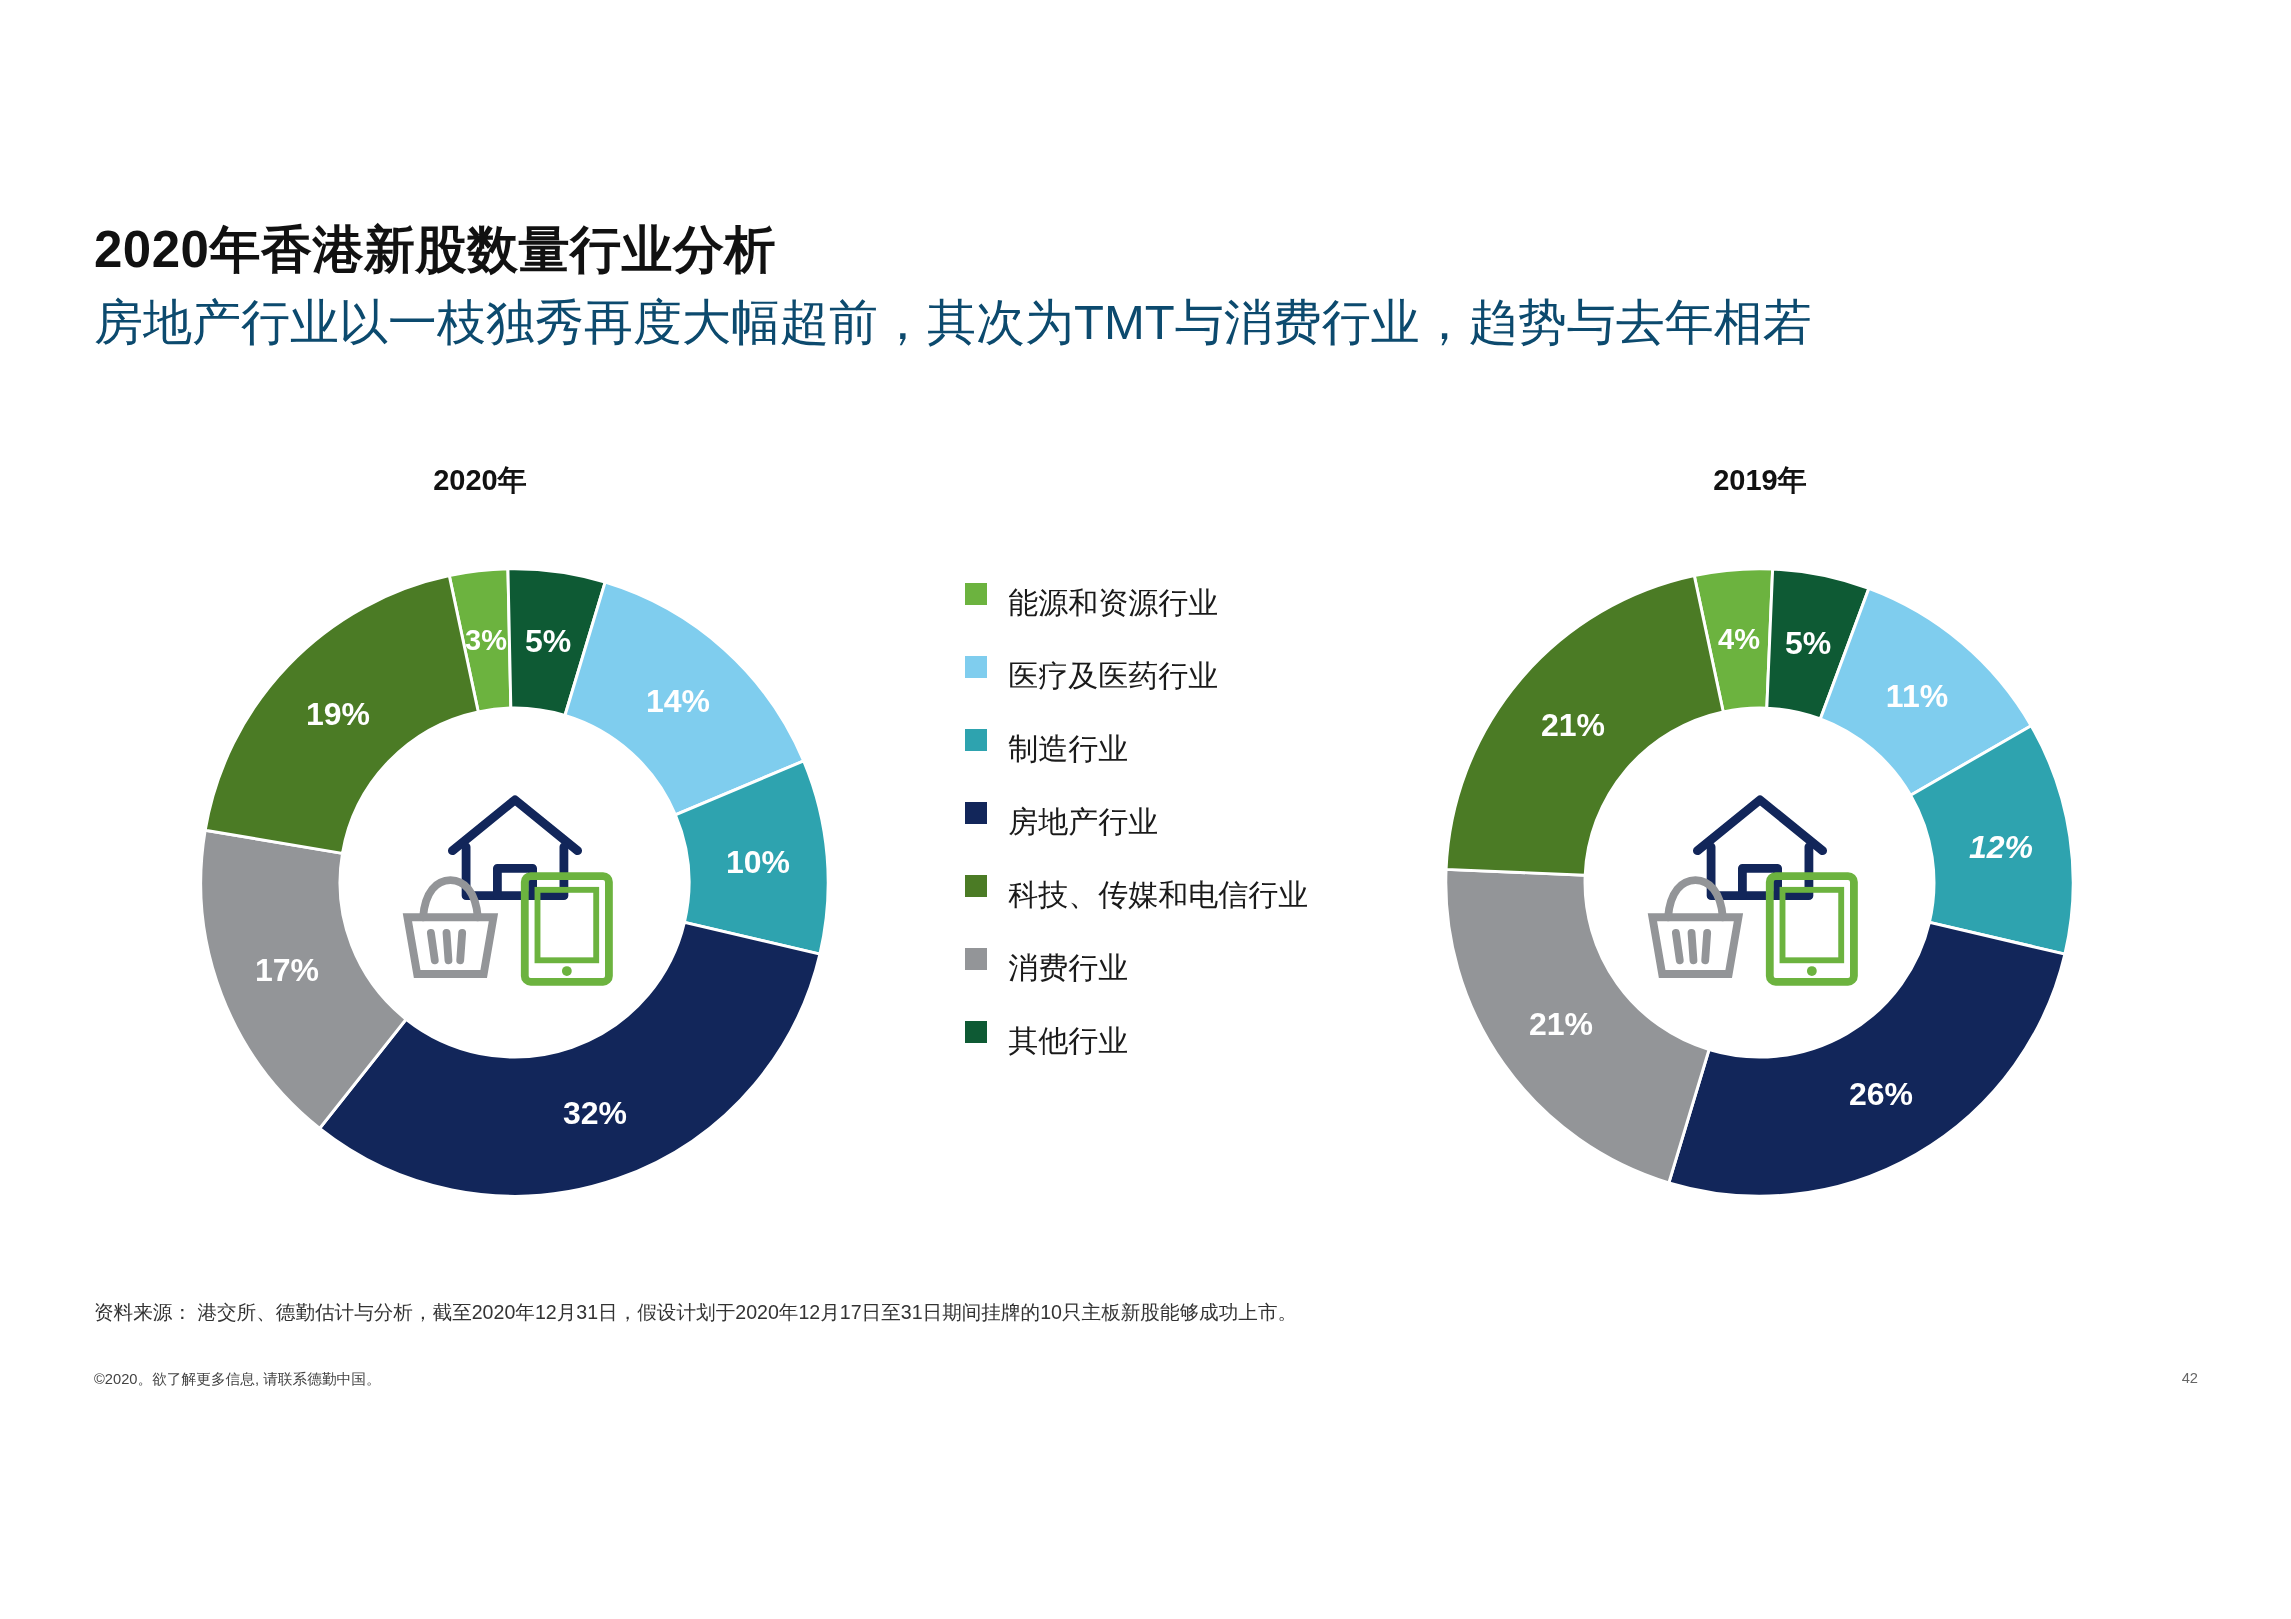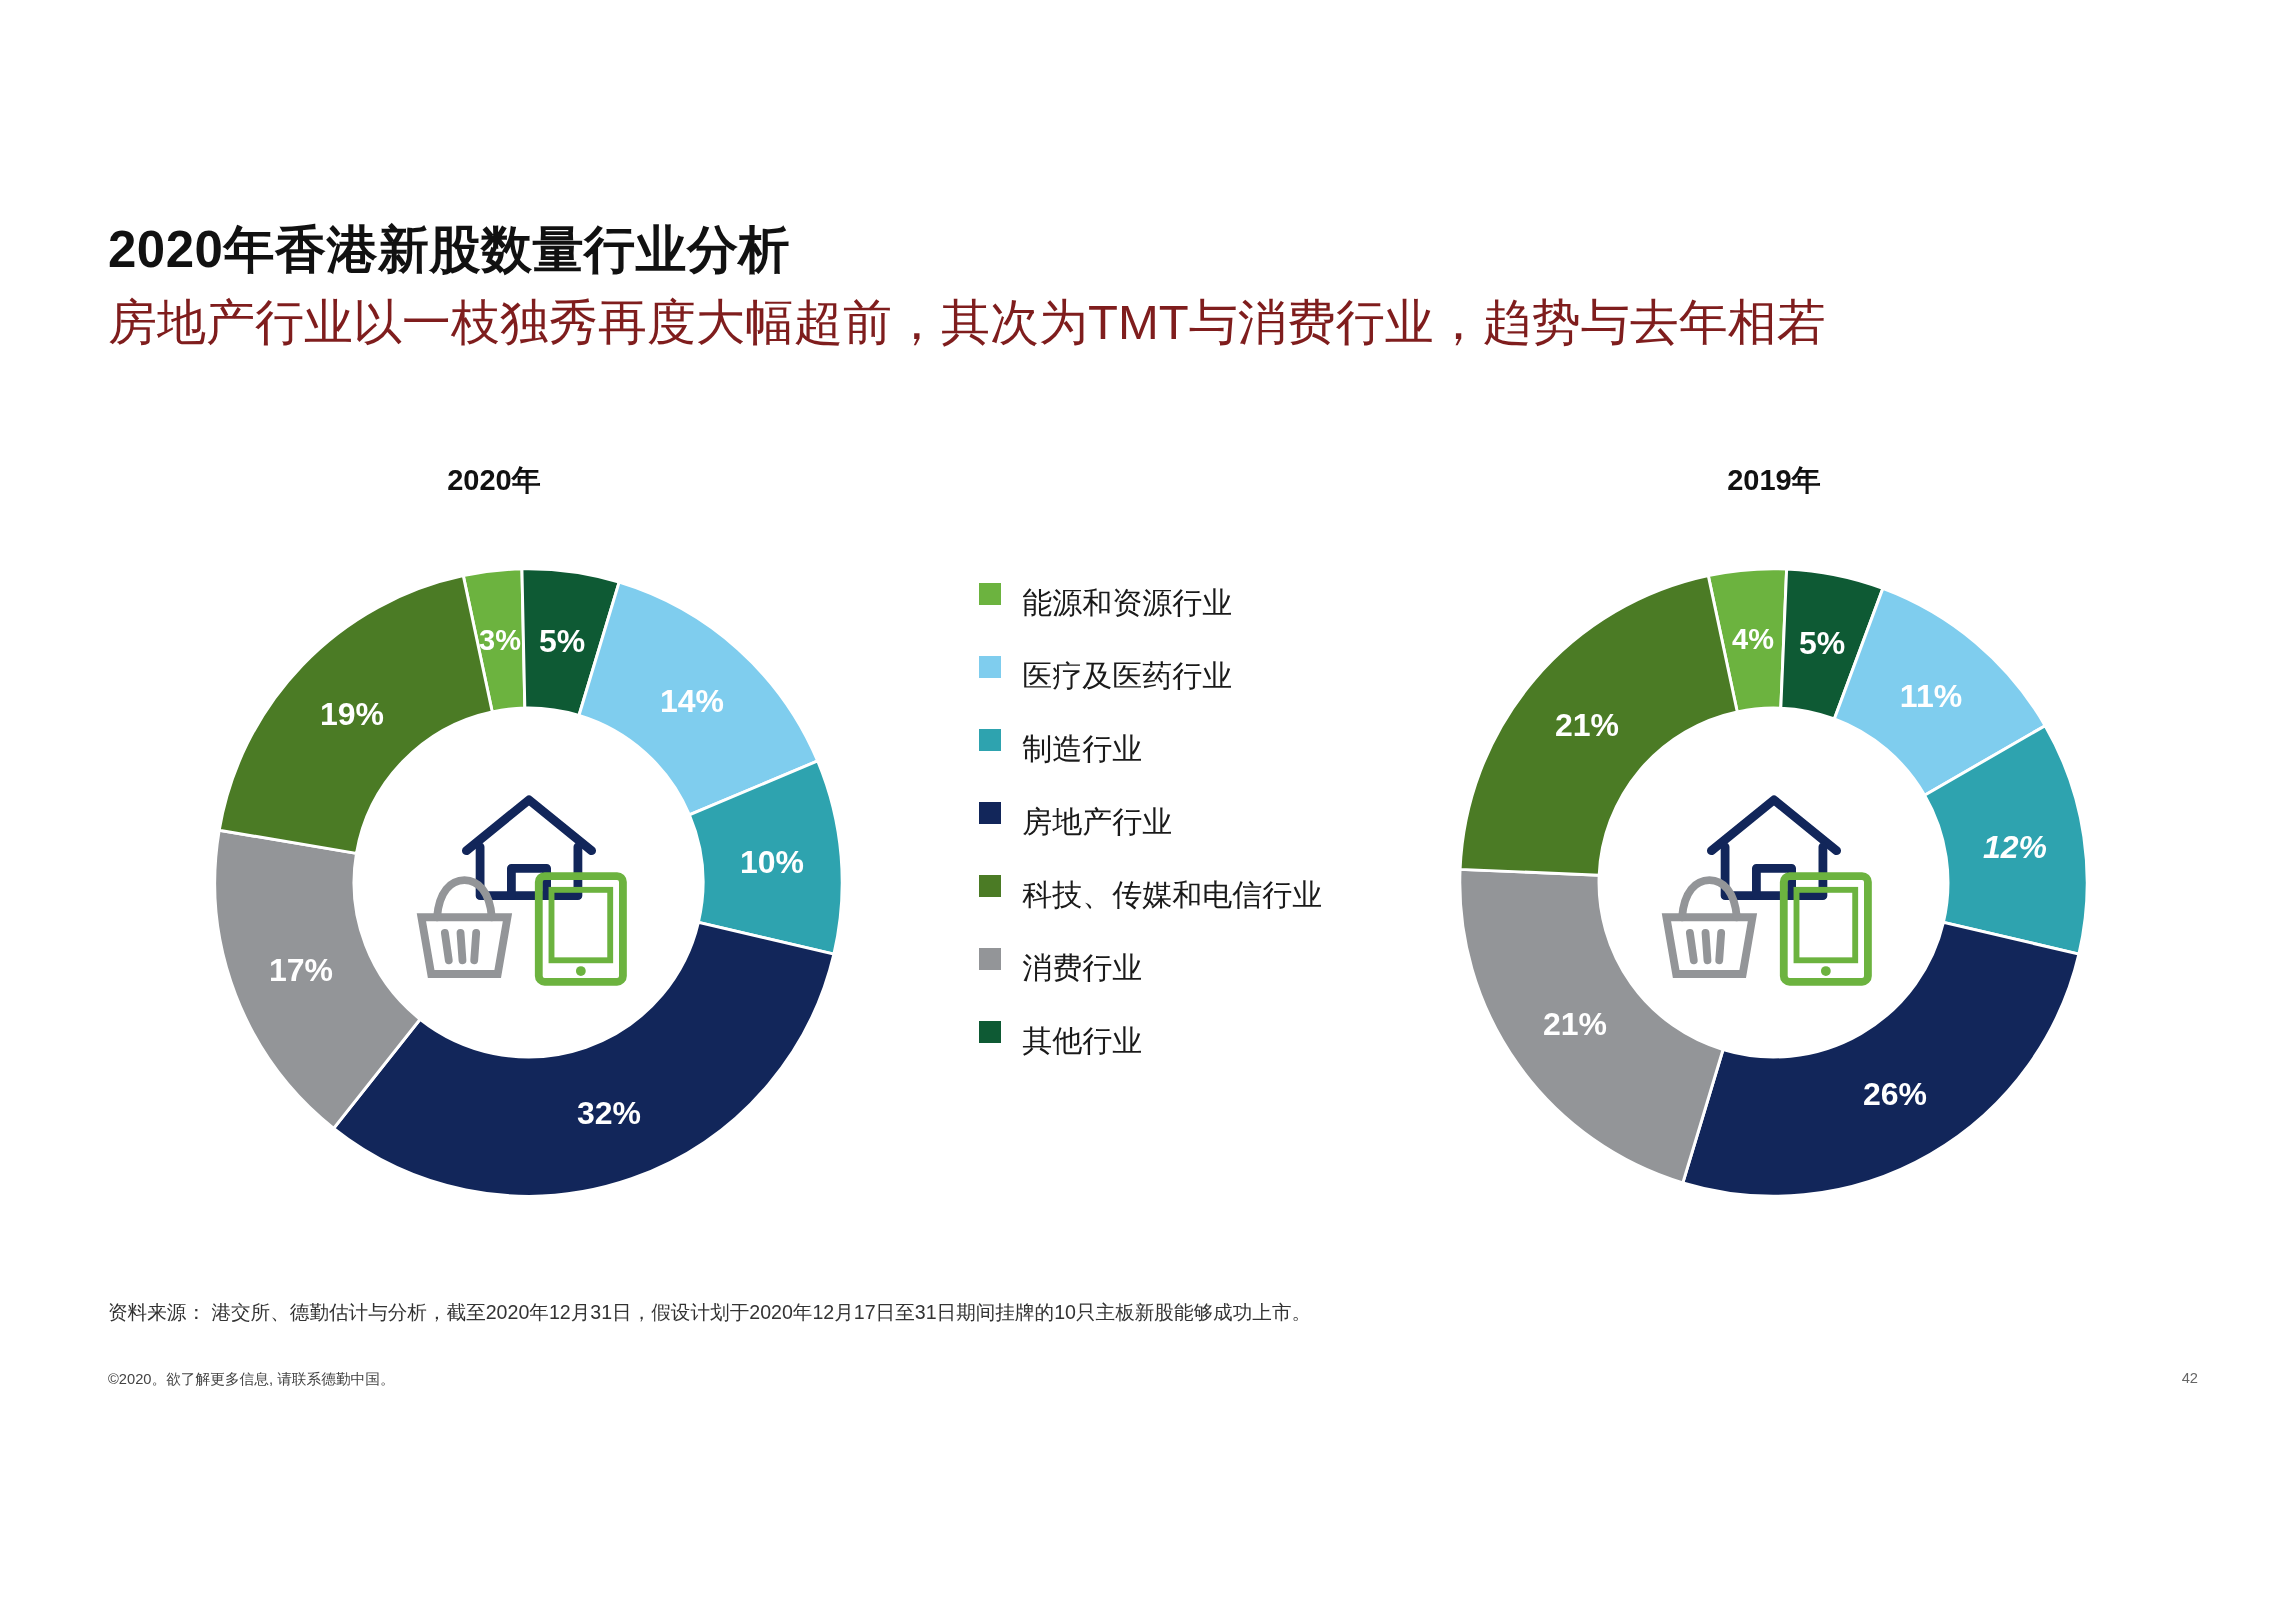--- a/index.html
+++ b/index.html
@@ -12,40 +12,39 @@
     height: 1619px;
     font-family: "Liberation Sans", sans-serif;
     color: #1a1a1a;
     position: relative;
     overflow: hidden;
   }
   .slide {
     position: absolute;
     inset: 0;
     background: #ffffff;
-    margin-left: 14px;
   }
   .title-block {
     position: absolute;
     left: 94px;
     top: 222px;
     width: 2058px;
   }
   .title-main {
     font-size: 51px;
     font-weight: bold;
     color: #111111;
     letter-spacing: 0.5px;
     line-height: 1.1;
     white-space: nowrap;
   }
   .title-sub {
     font-size: 49px;
     font-weight: normal;
-    color: #7f1d1d;
+    color: #0c4a6e;
     line-height: 1.25;
     margin-top: 13.7px;
     white-space: nowrap;
   }
   .chart-label {
     position: absolute;
     font-size: 29px;
     font-weight: bold;
     color: #111111;
     text-align: center;

